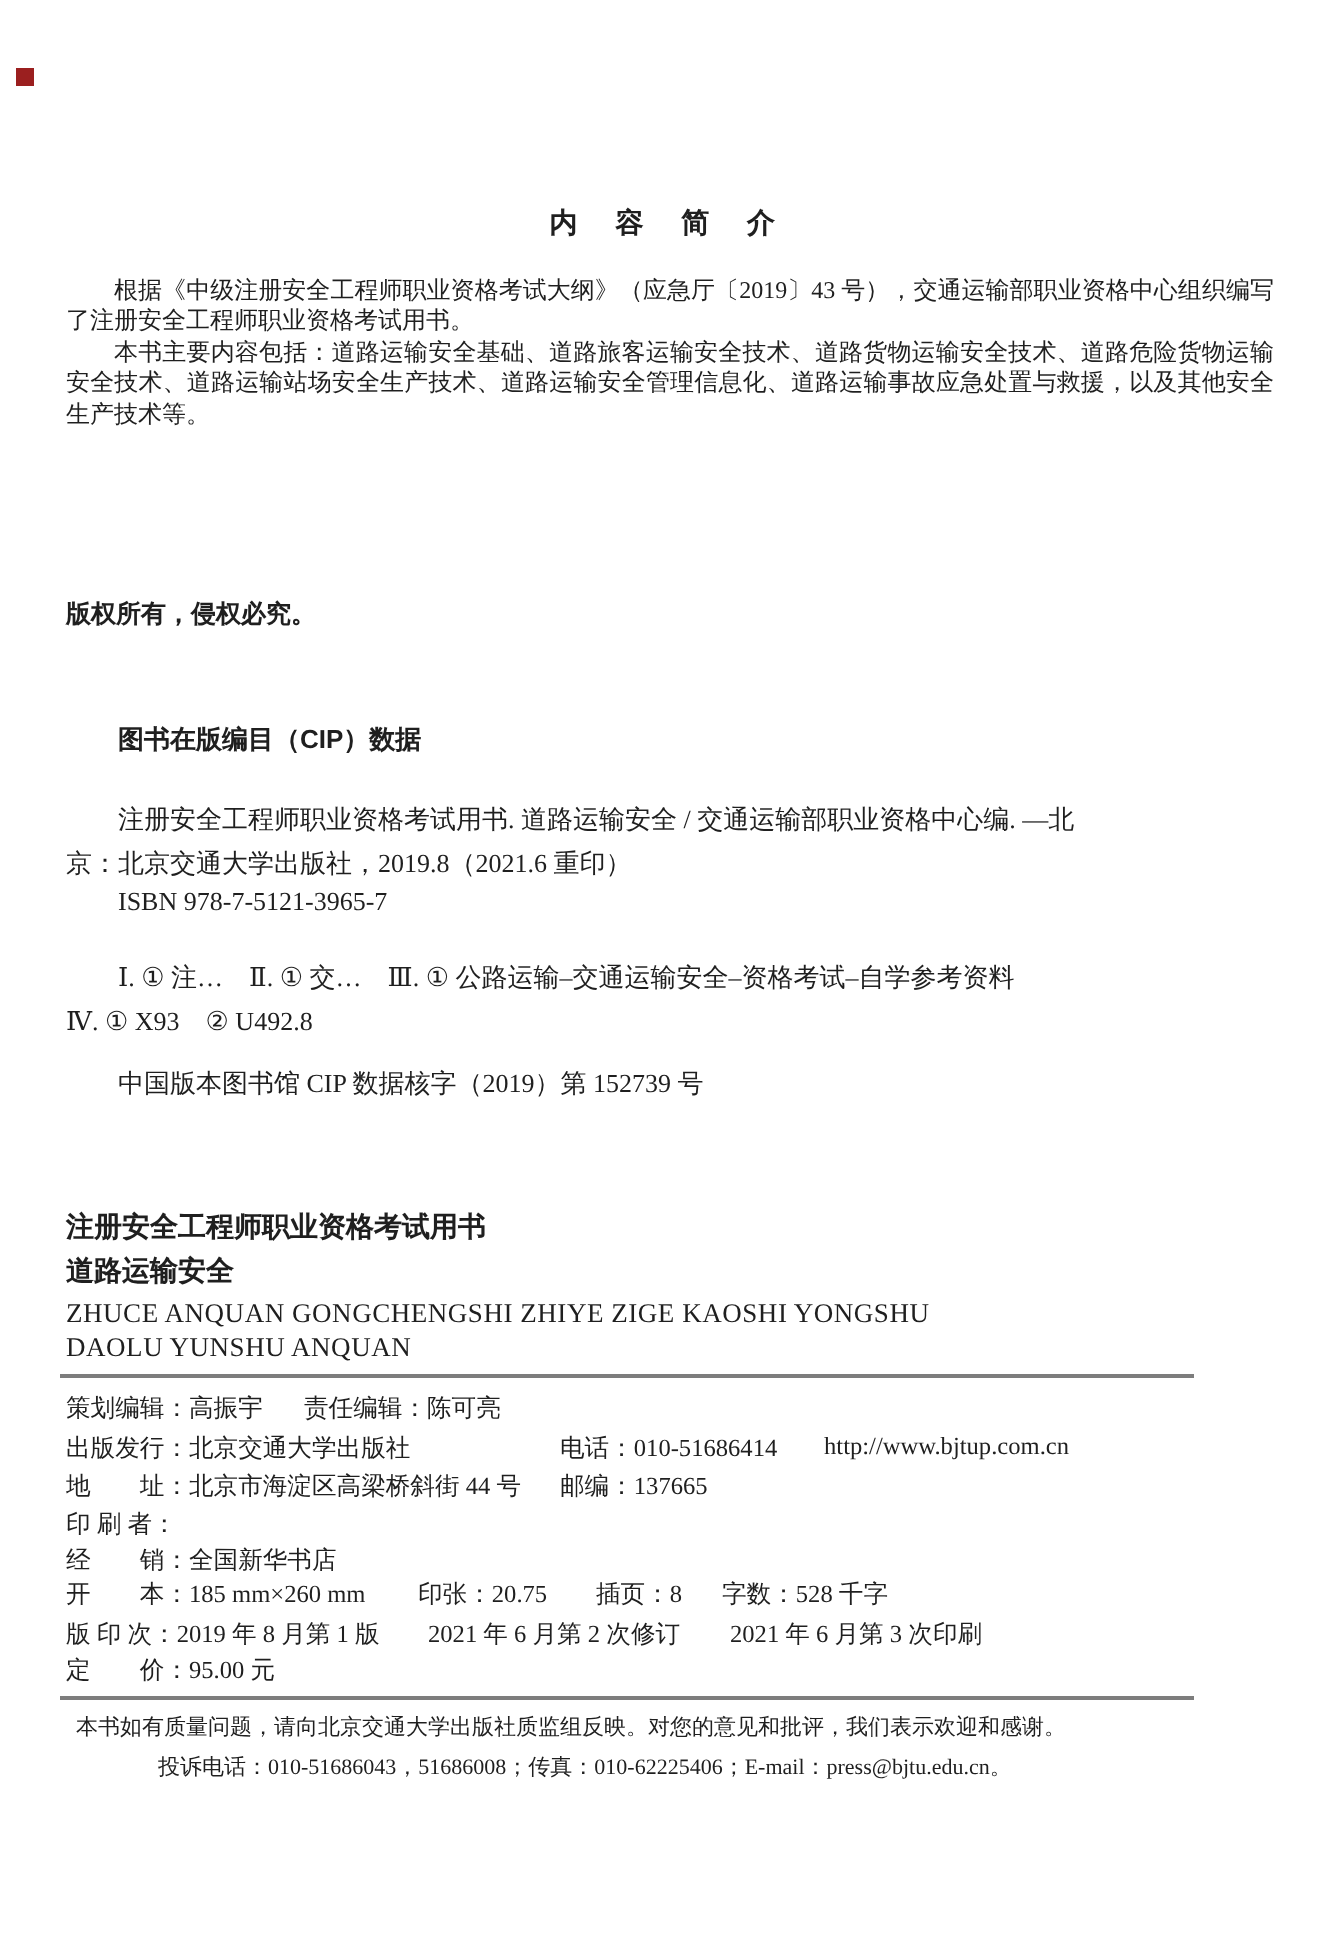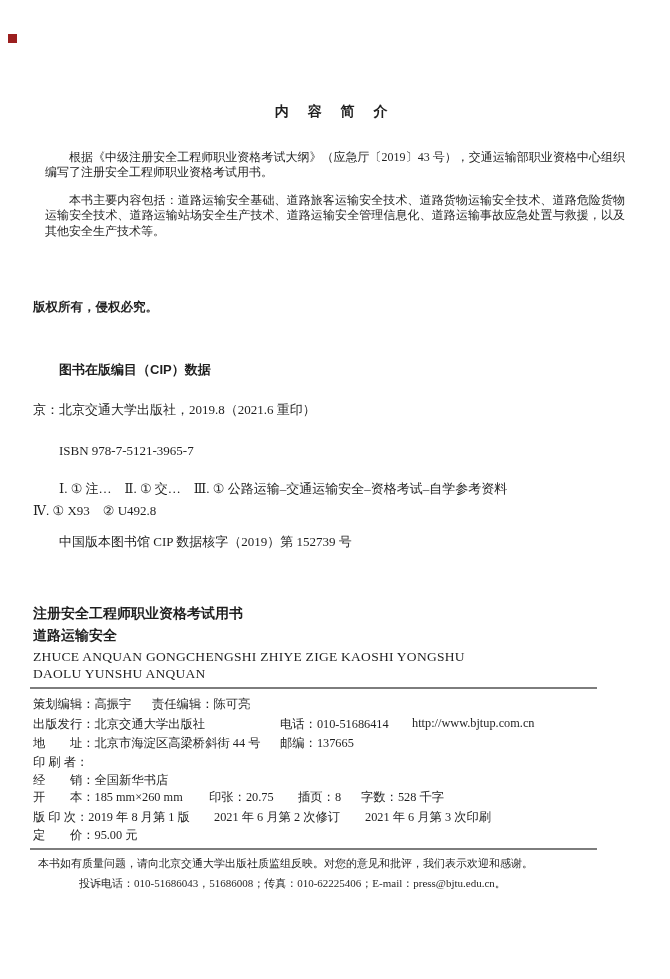--- a/index.html
+++ b/index.html
@@ -8,21 +8,21 @@
     font-family:"Liberation Serif","DejaVu Serif",serif;
     color:#1f1f1f;overflow:hidden;
   }
   .abs{position:absolute;}
   .marker{width:9px;height:9px;left:8px;top:34px;}
   .intro-heading{
     left:33px;top:103px;width:604px;text-align:center;
     font-size:14px;letter-spacing:0.55em;font-weight:600;
   }
   .intro-paragraphs{left:33px;top:138px;width:604px;font-size:12px;line-height:15.4px;}
-  .intro-paragraphs p{margin:12px;text-indent:2em;text-align:justify;}
+  .intro-paragraphs p{margin:0;text-indent:2em;text-align:justify;}
   .copyright{left:33px;top:299px;font-size:12.5px;font-weight:bold;
     font-family:"Liberation Sans","DejaVu Sans",sans-serif;}
   .cip-heading{left:33px;top:361px;font-size:13px;font-weight:bold;text-indent:2em;
     font-family:"Liberation Sans","DejaVu Sans",sans-serif;}
   .cip-record{left:33px;top:399px;width:585px;font-size:13px;line-height:21.5px;}
   .cip-record .l1{text-indent:2em;}
   .cip-isbn{left:33px;top:443px;font-size:13px;text-indent:2em;}
   .cip-class{left:33px;top:478px;width:600px;font-size:13px;line-height:21.5px;}
   .cip-class .l1{text-indent:2em;}
   .cip-number{left:33px;top:533px;font-size:13px;text-indent:2em;}
@@ -51,20 +51,21 @@
 <div class="abs intro-paragraphs">
   <p>根据《中级注册安全工程师职业资格考试大纲》（应急厅〔2019〕43 号），交通运输部职业资格中心组织编写了注册安全工程师职业资格考试用书。</p>
   <p>本书主要内容包括：道路运输安全基础、道路旅客运输安全技术、道路货物运输安全技术、道路危险货物运输安全技术、道路运输站场安全生产技术、道路运输安全管理信息化、道路运输事故应急处置与救援，以及其他安全生产技术等。</p>
 </div>
 
 <div class="abs copyright">版权所有，侵权必究。</div>
 
 <div class="abs cip-heading">图书在版编目（CIP）数据</div>
 
 <div class="abs cip-record">
+  <div class="l1">注册安全工程师职业资格考试用书. 道路运输安全 / 交通运输部职业资格中心编. —北</div>
   <div class="l2">京：北京交通大学出版社，2019.8（2021.6 重印）</div>
 </div>
 
 <div class="abs cip-isbn">ISBN 978-7-5121-3965-7</div>
 
 <div class="abs cip-class">
   <div class="l1">Ⅰ. ① 注…　Ⅱ. ① 交…　Ⅲ. ① 公路运输–交通运输安全–资格考试–自学参考资料</div>
   <div class="l2">Ⅳ. ① X93　② U492.8</div>
 </div>
 

